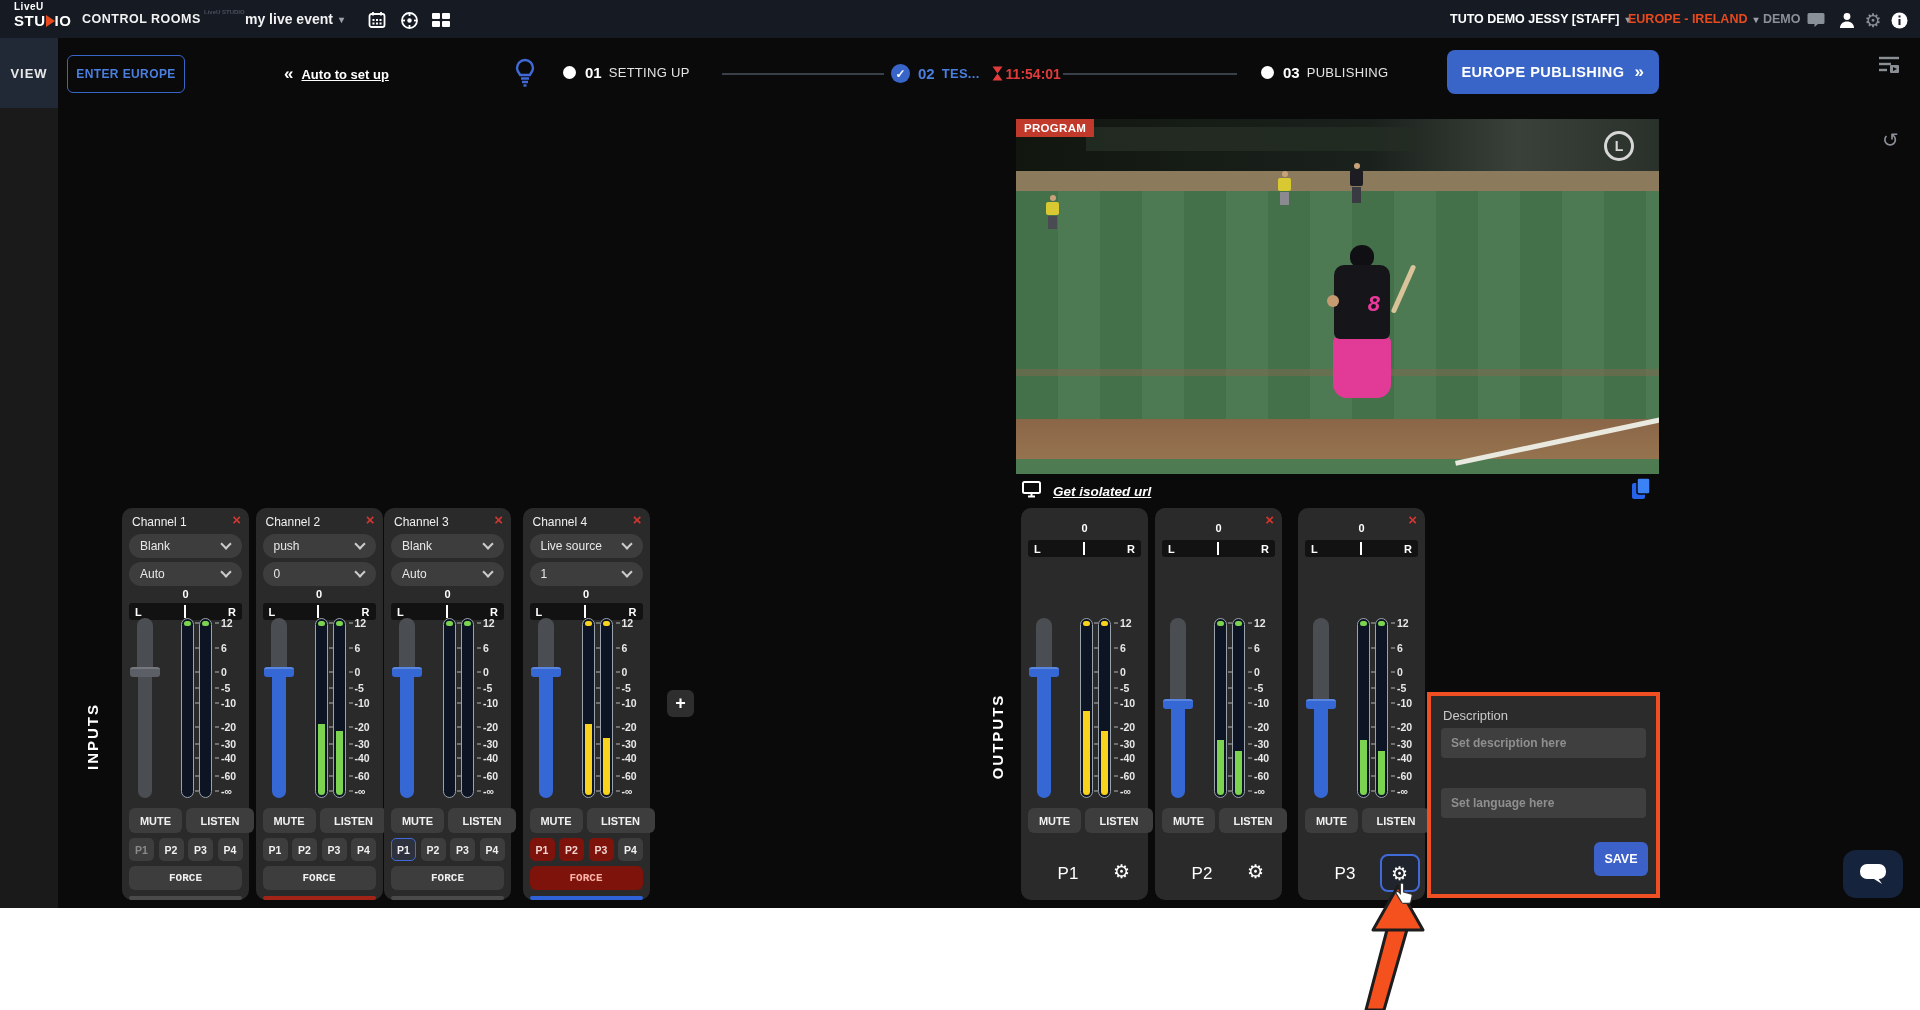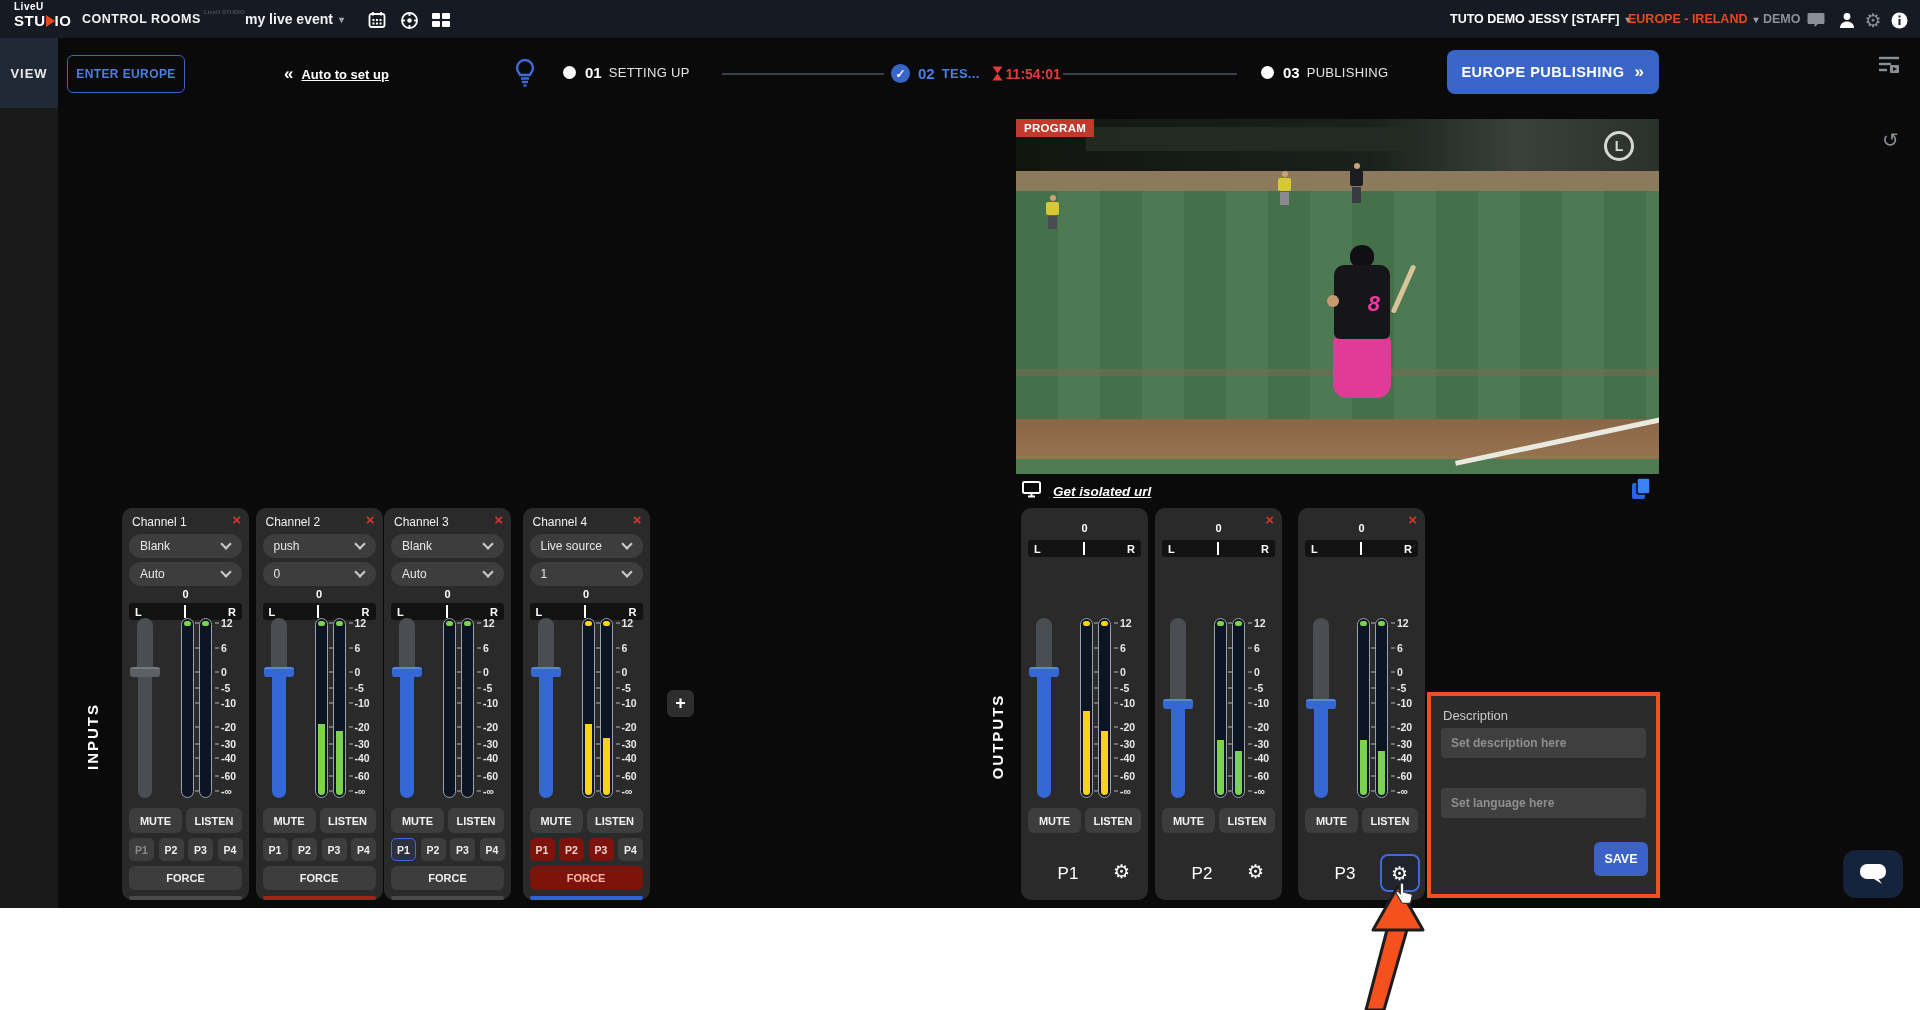--- a/index.html
+++ b/index.html
@@ -100,26 +100,26 @@
   .vu0{left:59px;} .vu1{left:77px;}
   .vu-cap{position:absolute;left:2px;right:2px;top:2px;height:5px;border-radius:3px;}
   .vu-fill{position:absolute;left:2px;right:2px;bottom:2px;border-radius:0 0 4px 4px;}
   .ticks{position:absolute;top:0;width:4px;height:180px;}
   .ticks-a{left:73px;} .ticks-b{left:93px;}
   .tick{position:absolute;left:0;width:4px;height:2px;background:#6f6f6f;transform:translateY(-50%);}
   .scale{position:absolute;left:99px;top:0;width:28px;height:180px;}
   .scale-label{position:absolute;left:0;transform:translateY(-50%);color:#e8e8e8;font-size:10.5px;font-weight:700;}
   .btn{position:absolute;background:#3d3d3d;border-radius:6px;color:#f0f0f0;font-size:11px;font-weight:700;display:flex;align-items:center;justify-content:center;}
   .mute-btn{left:7px;top:300px;width:53px;height:25px;}
-  .listen-btn{left:64px;top:300px;width:56px;height:25px;}
+  .listen-btn{left:64px;top:300px;width:68px;height:25px;}
   .p-btn{position:absolute;top:330px;width:25px;height:23px;background:#3d3d3d;border-radius:5px;color:#f0f0f0;font-size:10.5px;font-weight:700;display:flex;align-items:center;justify-content:center;}
   .p-dim{color:#8a8a8a;}
   .p-selected{border:1.5px solid #3f6ad8;background:#2c313d;}
   .p-red{background:#7e130b;color:#f0d4d0;}
-  .force-btn{left:7px;top:358px;width:113px;height:24px;}
+  .force-btn{left:7px;top:358px;width:113px;height:24px;font-family:Liberation Mono, monospace;}
   .force-red{background:#7e130b;color:#ffb4aa;}
   .underline{position:absolute;left:7px;top:388px;width:113px;height:4px;border-radius:2px;}
   .out-name{position:absolute;left:14px;top:356px;width:66px;text-align:center;color:#fff;font-size:17px;}
   .gear{position:absolute;left:92px;top:354px;color:#fff;font-size:19px;line-height:1;}
   .gear-box{position:absolute;left:82px;top:346px;width:40px;height:38px;border:2px solid #3f6ad8;border-radius:8px;background:#20242c;}
   .gear-box .gear{left:9px;top:8px;}
   .add-btn{position:absolute;left:667px;top:690px;width:27px;height:27px;background:#2e2e2e;border-radius:6px;color:#fff;font-size:18px;font-weight:700;display:flex;align-items:center;justify-content:center;}
 
   
   .popup{position:absolute;left:1427px;top:692px;width:233px;height:206px;background:#2b2b2b;border:4px solid #f04f23;z-index:20;}

